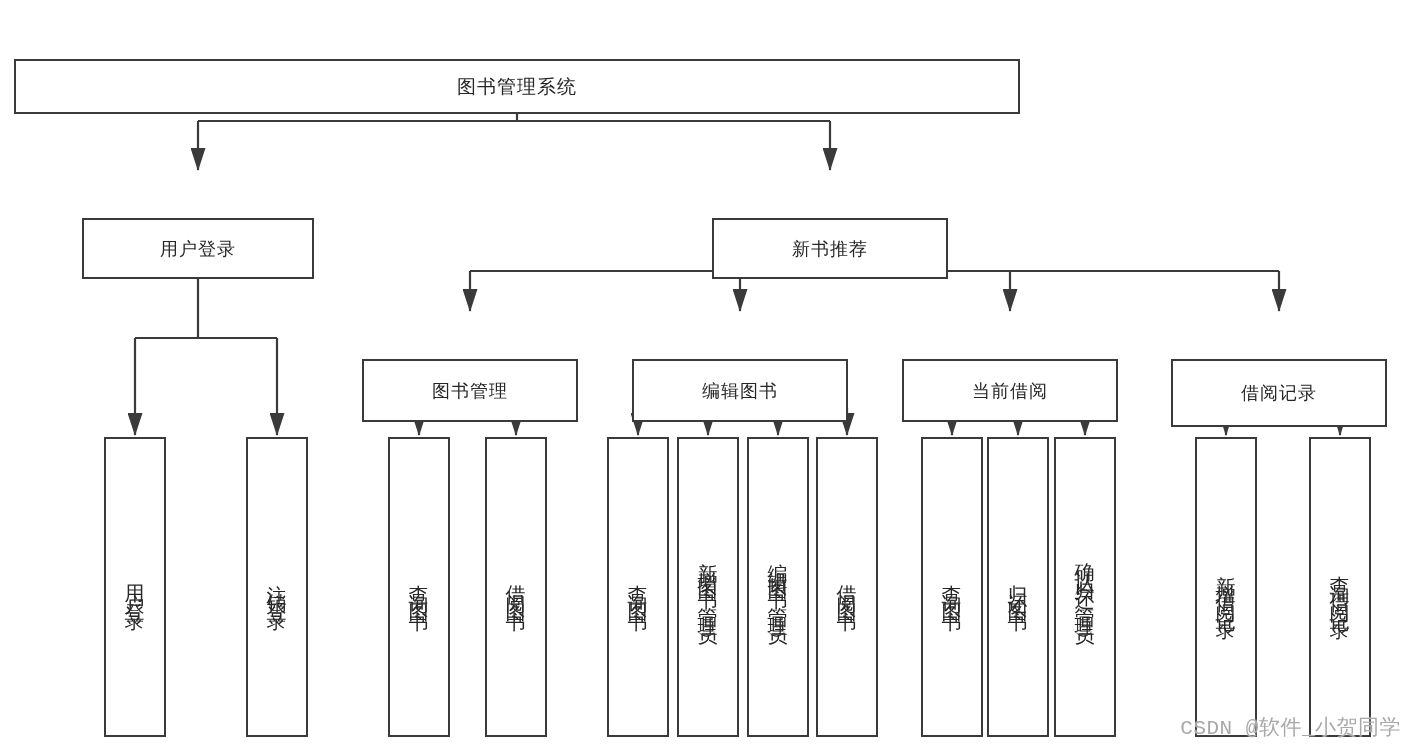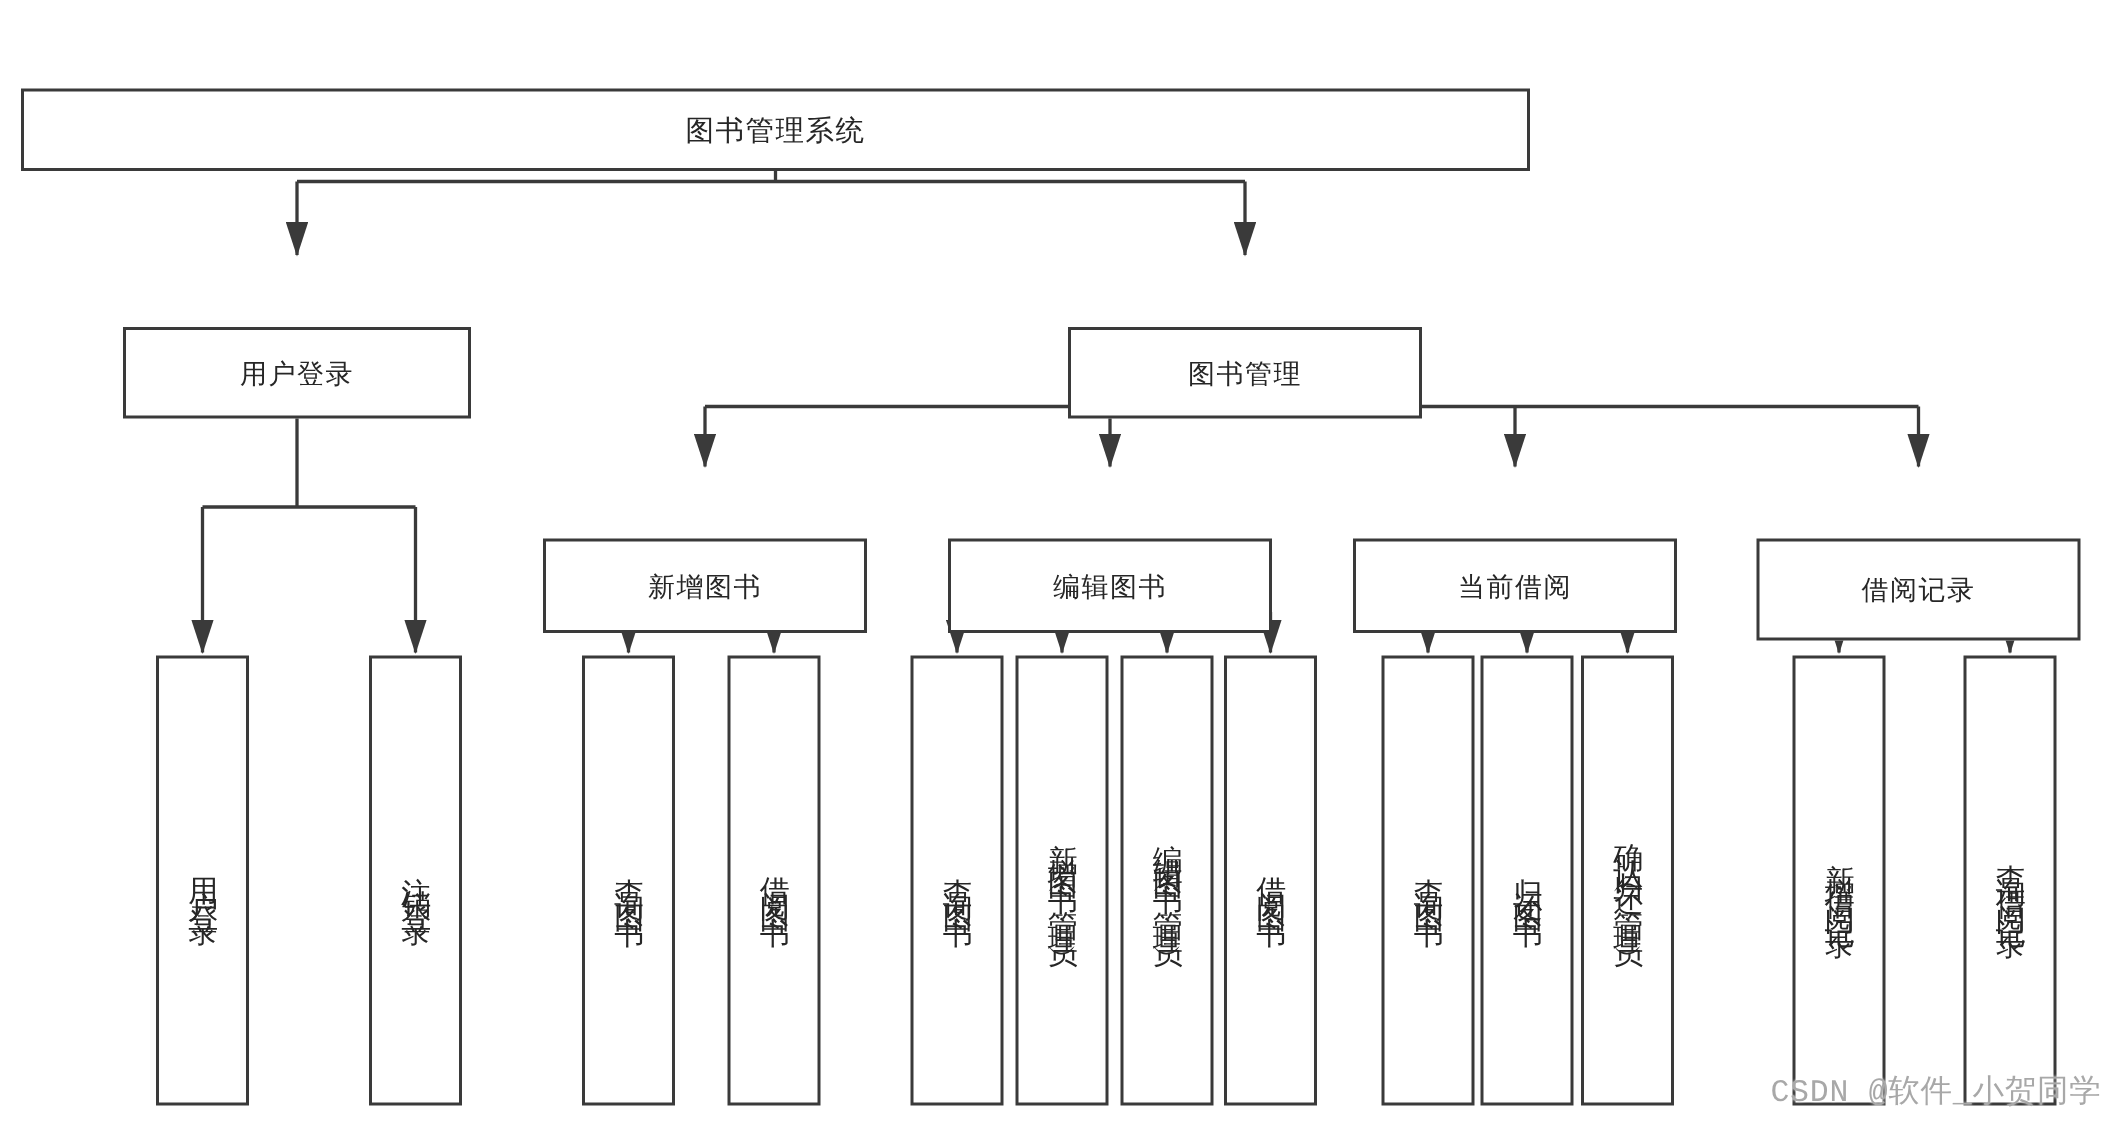--- a/index.html
+++ b/index.html
@@ -104,23 +104,23 @@
     <path class="arrowline" marker-end="url(#arrow)" d="M952,408 V435"></path>
     <path class="arrowline" marker-end="url(#arrow)" d="M1018,408 V435"></path>
     <path class="arrowline" marker-end="url(#arrow)" d="M1085,408 V435"></path>
     <path class="arrowline" marker-end="url(#arrow)" d="M1226,408 V435"></path>
     <path class="arrowline" marker-end="url(#arrow)" d="M1340,408 V435"></path>
   </svg>
 
   <div class="node h lvl1" style="left:14px;top:13px;width:1006px;height:55px">图书管理系统</div>
 
   <div class="node h" style="left:82px;top:172px;width:232px;height:61px">用户登录</div>
-  <div class="node h" style="left:712px;top:172px;width:236px;height:61px">图书管理</div>
+  <div class="node h" style="left:712px;top:172px;width:236px;height:61px">新书推荐</div>
 
-  <div class="node h" style="left:362px;top:313px;width:216px;height:63px">新增图书</div>
+  <div class="node h" style="left:362px;top:313px;width:216px;height:63px">图书管理</div>
   <div class="node h" style="left:632px;top:313px;width:216px;height:63px">编辑图书</div>
   <div class="node h" style="left:902px;top:313px;width:216px;height:63px">当前借阅</div>
   <div class="node h" style="left:1171px;top:313px;width:216px;height:68px">借阅记录</div>
 
   <div class="node v" style="left:104px;top:437px;width:62px;height:300px">用户登录</div>
   <div class="node v" style="left:246px;top:437px;width:62px;height:300px">注销登录</div>
 
   <div class="node v" style="left:388px;top:437px;width:62px;height:300px">查询图书</div>
   <div class="node v" style="left:485px;top:437px;width:62px;height:300px">借阅图书</div>
 

